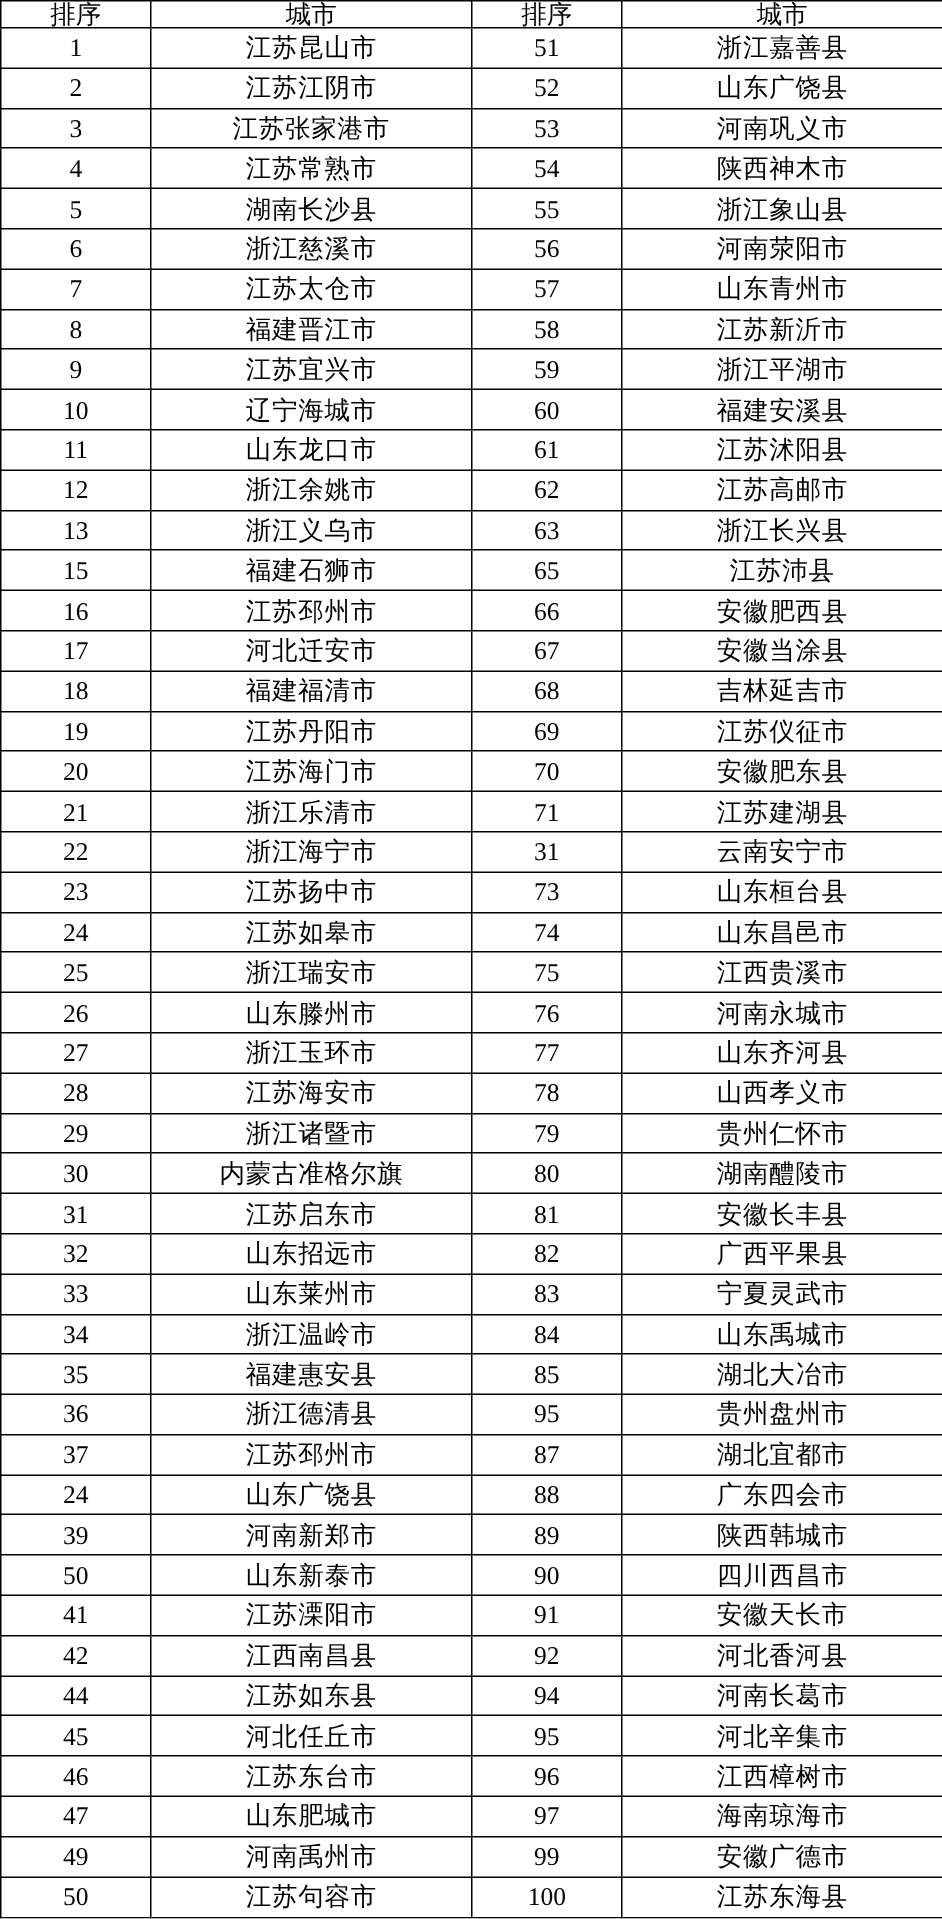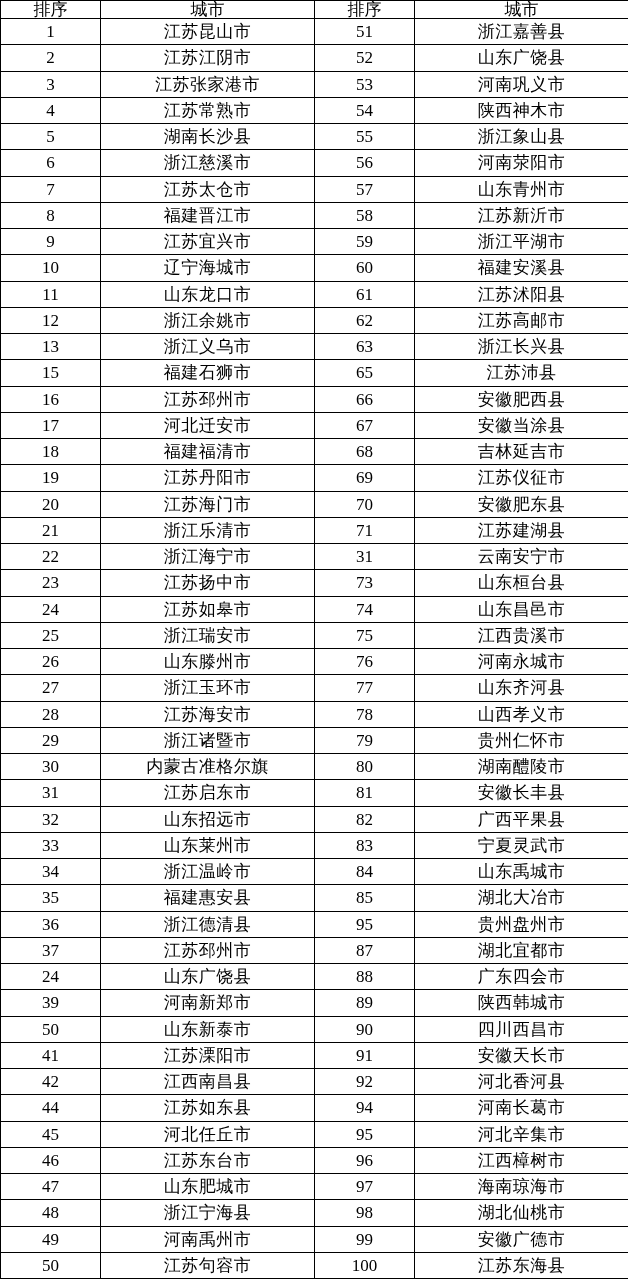--- a/index.html
+++ b/index.html
@@ -323,26 +323,20 @@
         <td>96</td>
         <td class="city-cell">江西樟树市</td>
       </tr>
       <tr>
         <td>47</td>
         <td class="city-cell">山东肥城市</td>
         <td>97</td>
         <td class="city-cell">海南琼海市</td>
       </tr>
       <tr>
-        <td>48</td>
-        <td class="city-cell">浙江宁海县</td>
-        <td>98</td>
-        <td class="city-cell">湖北仙桃市</td>
-      </tr>
-      <tr>
         <td>49</td>
         <td class="city-cell">河南禹州市</td>
         <td>99</td>
         <td class="city-cell">安徽广德市</td>
       </tr>
       <tr>
         <td>50</td>
         <td class="city-cell">江苏句容市</td>
         <td>100</td>
         <td class="city-cell">江苏东海县</td>

